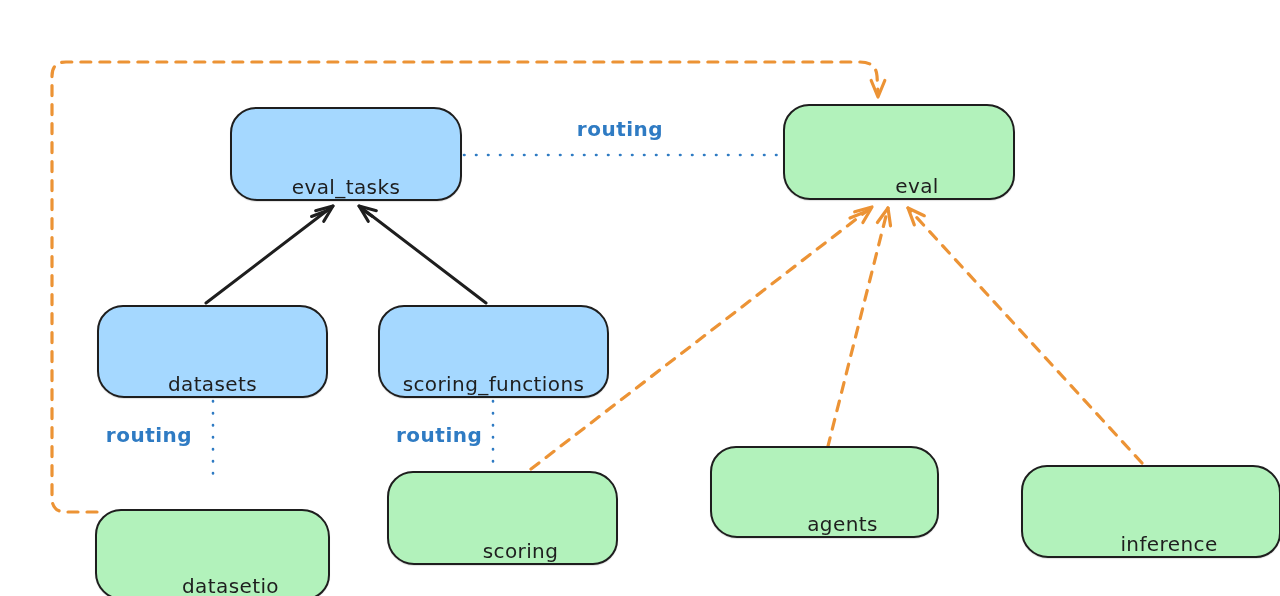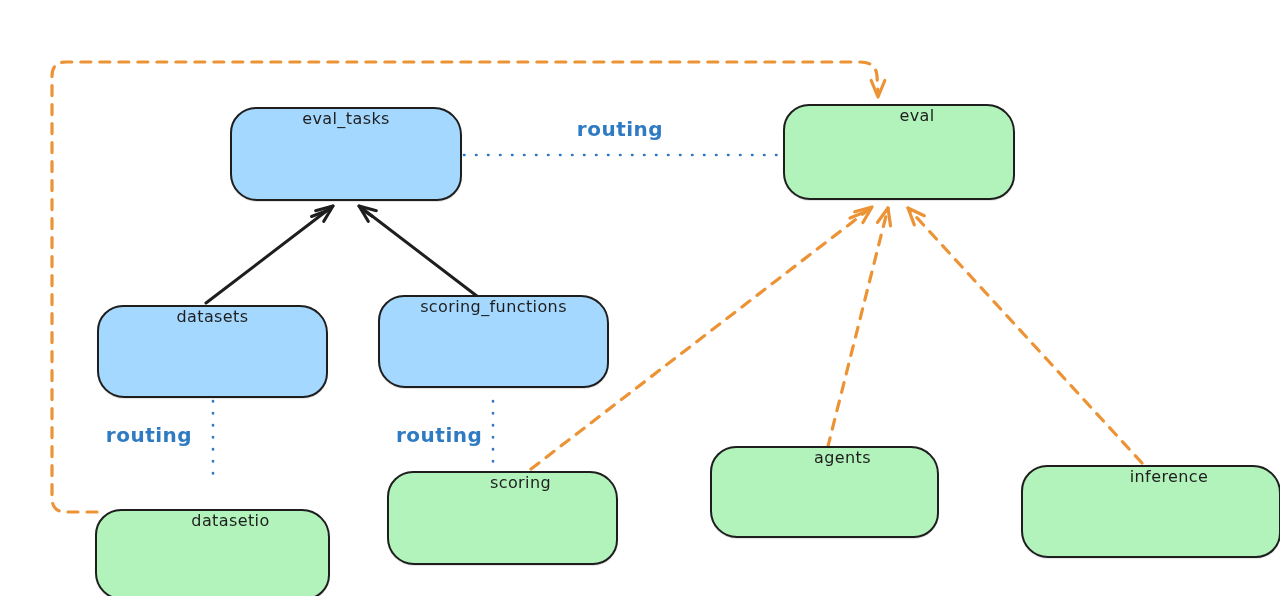--- a/index.html
+++ b/index.html
@@ -15,25 +15,25 @@
   #edges {
     position: absolute;
     left: 0; top: 0;
     width: 1280px; height: 596px;
     z-index: 1;
   }
   .node {
     position: absolute;
     z-index: 2;
     display: flex;
-    align-items: flex-start;
+    align-items: flex-end;
     justify-content: center;
     border: 2.5px solid #1e1e1e;
     border-radius: 26px 28px 25px 27px;
-    font-size: 16px;
+    font-size: 20px;
     letter-spacing: 0.4px;
     box-shadow: 0 1px 1px rgba(0,0,0,0.12);
     box-sizing: border-box;
   }
   .node.blue  { background: #a5d8ff; }
   .node.green { background: #b2f2bb; padding-left: 36px; }
 
   .edge-label {
     position: absolute;
     z-index: 3;
@@ -41,21 +41,21 @@
     font-size: 20px;
     font-weight: 600;
     letter-spacing: 0.5px;
     text-align: center;
   }
 
   
   #n-eval-tasks        { left: 230px;  top: 107px; width: 232px; height: 94px; }
   #n-eval              { left: 783px;  top: 104px; width: 232px; height: 96px; }
   #n-datasets          { left: 97px;   top: 305px; width: 231px; height: 93px; }
-  #n-scoring-functions { left: 378px;  top: 295px; width: 231px; height: 93px; }
+  #n-scoring-functions { left: 378px;  top: 305px; width: 231px; height: 93px; }
   #n-datasetio         { left: 95px;   top: 477px; width: 235px; height: 91px; margin-top: 32px; }
   #n-scoring           { left: 387px;  top: 471px; width: 231px; height: 94px; }
   #n-agents            { left: 710px;  top: 446px; width: 229px; height: 92px; }
   #n-inference         { left: 1021px; top: 465px; width: 260px; height: 93px; }
 
   
   #lbl-routing-top  { left: 572px; top: 117px; width: 96px; }
   #lbl-routing-left { left: 103px; top: 423px; width: 92px; }
   #lbl-routing-mid  { left: 396px; top: 423px; width: 86px; }
 </style>

